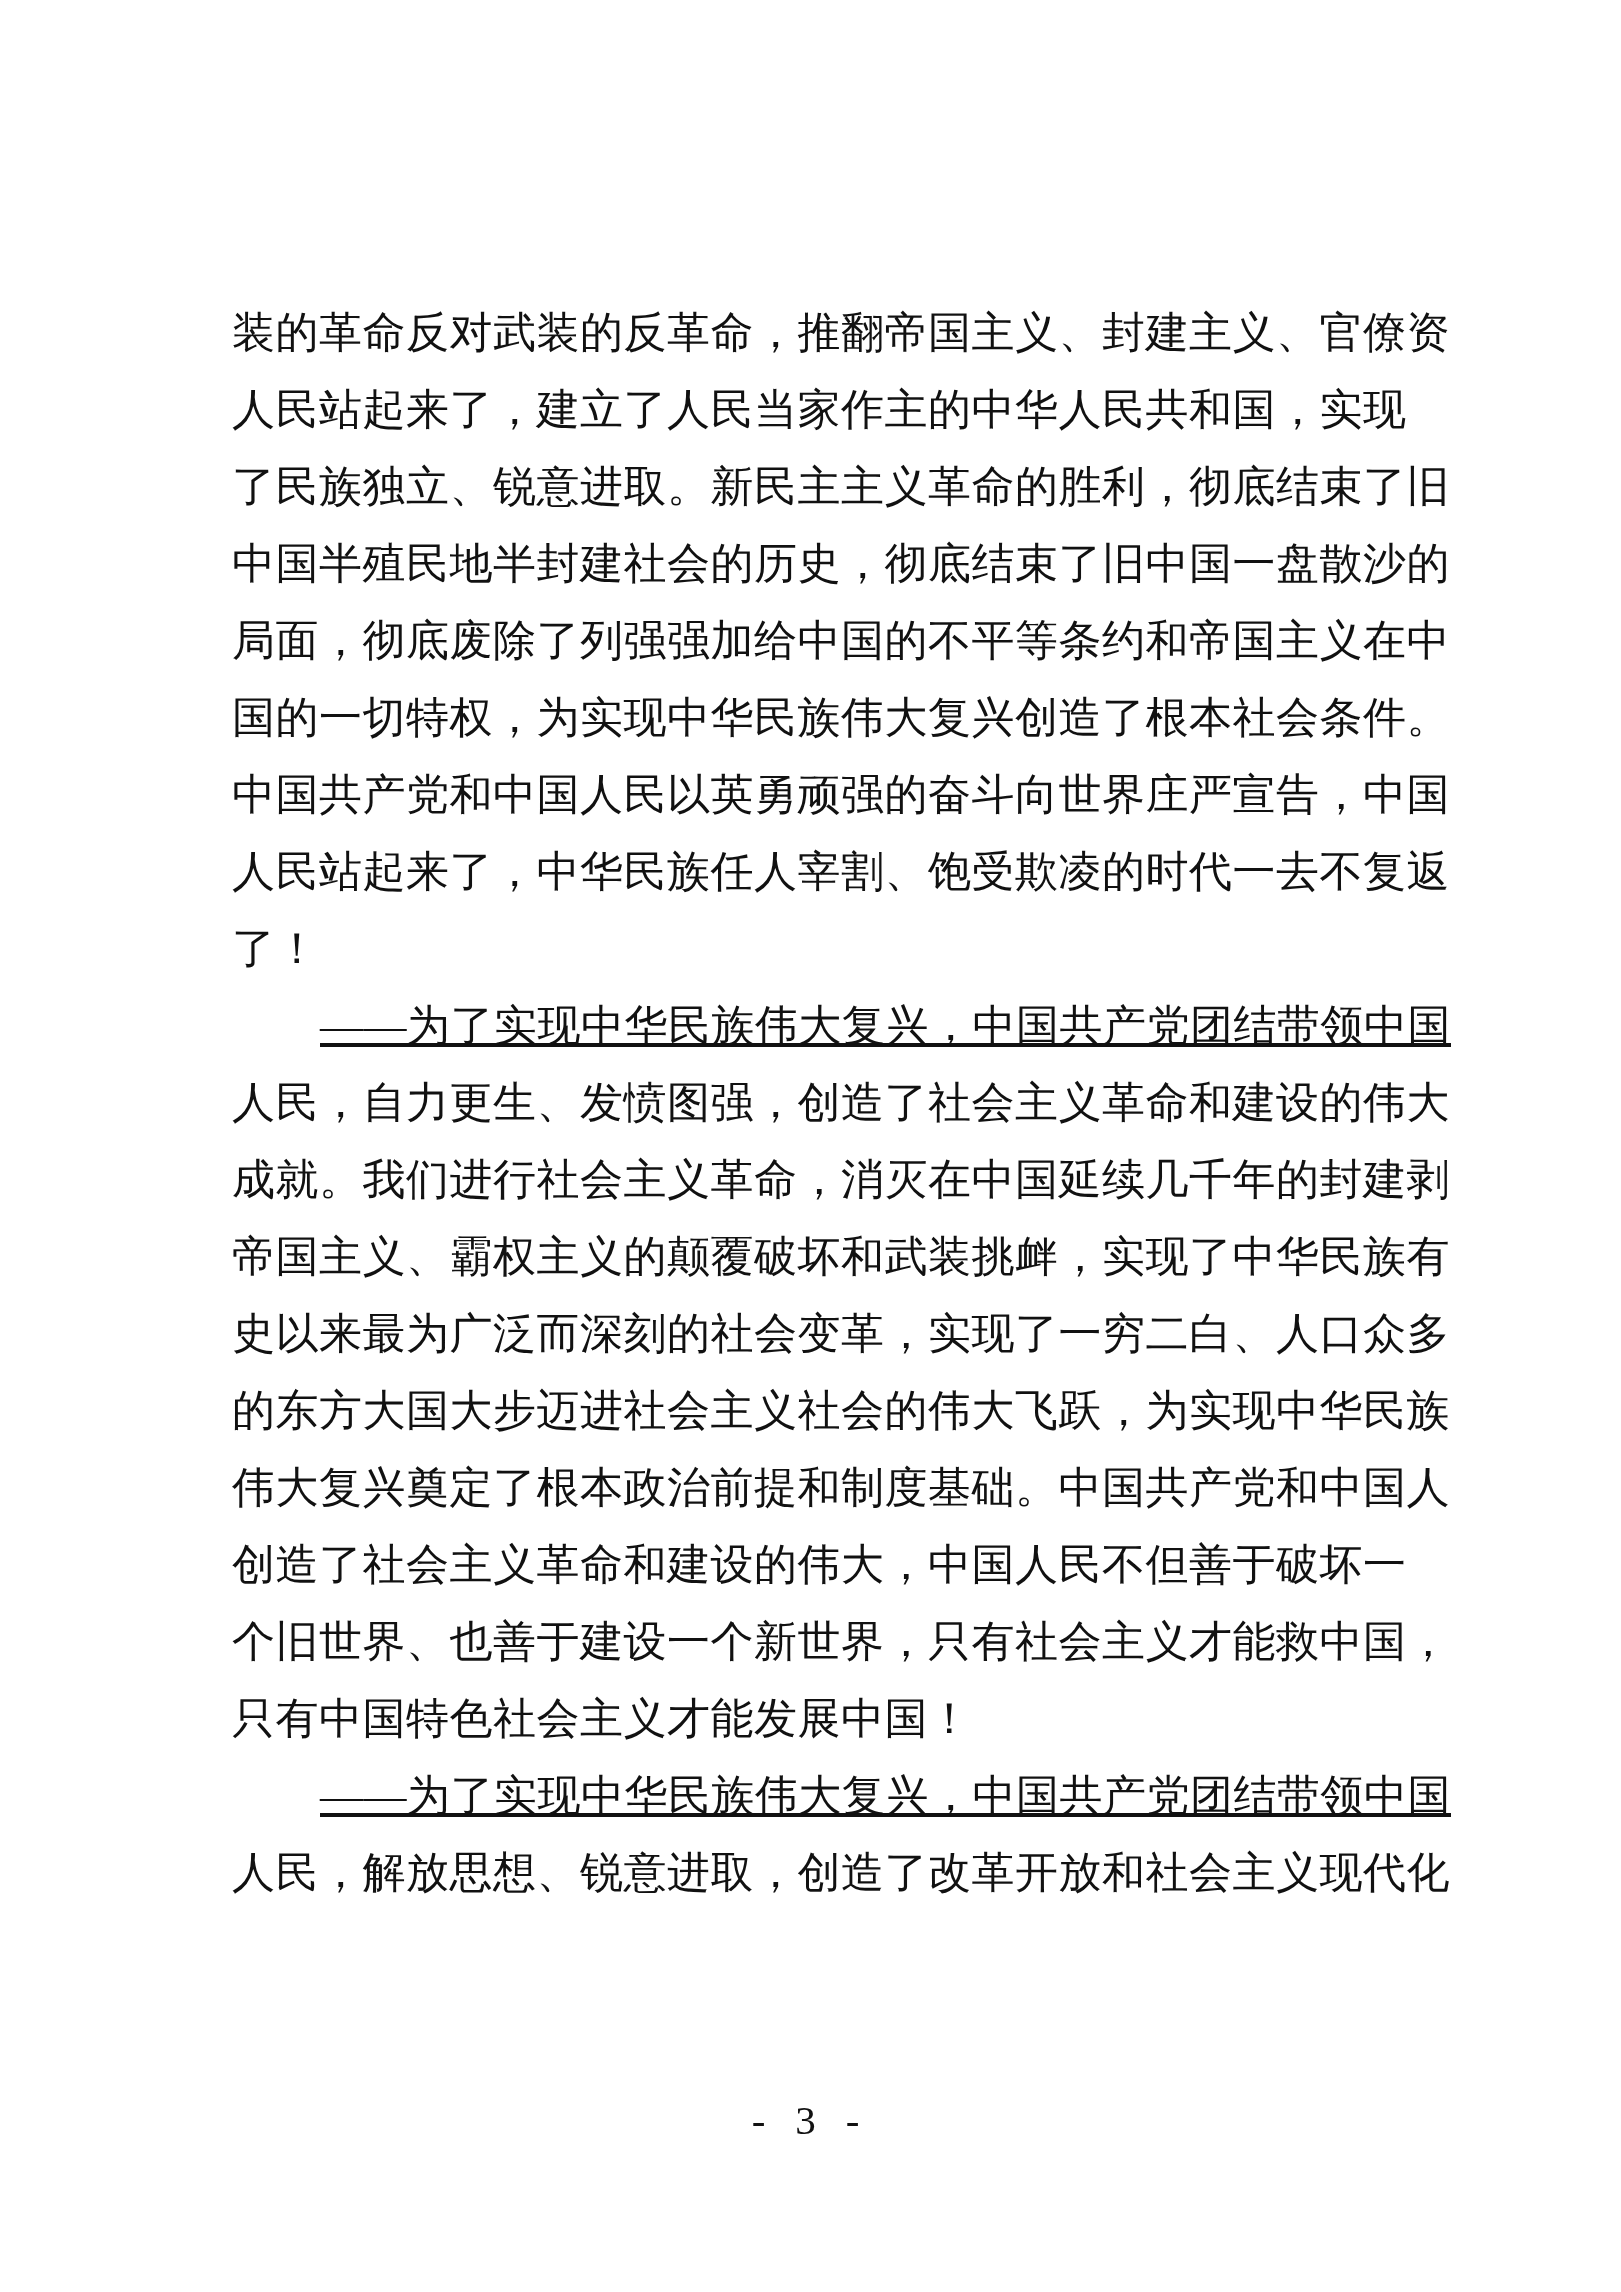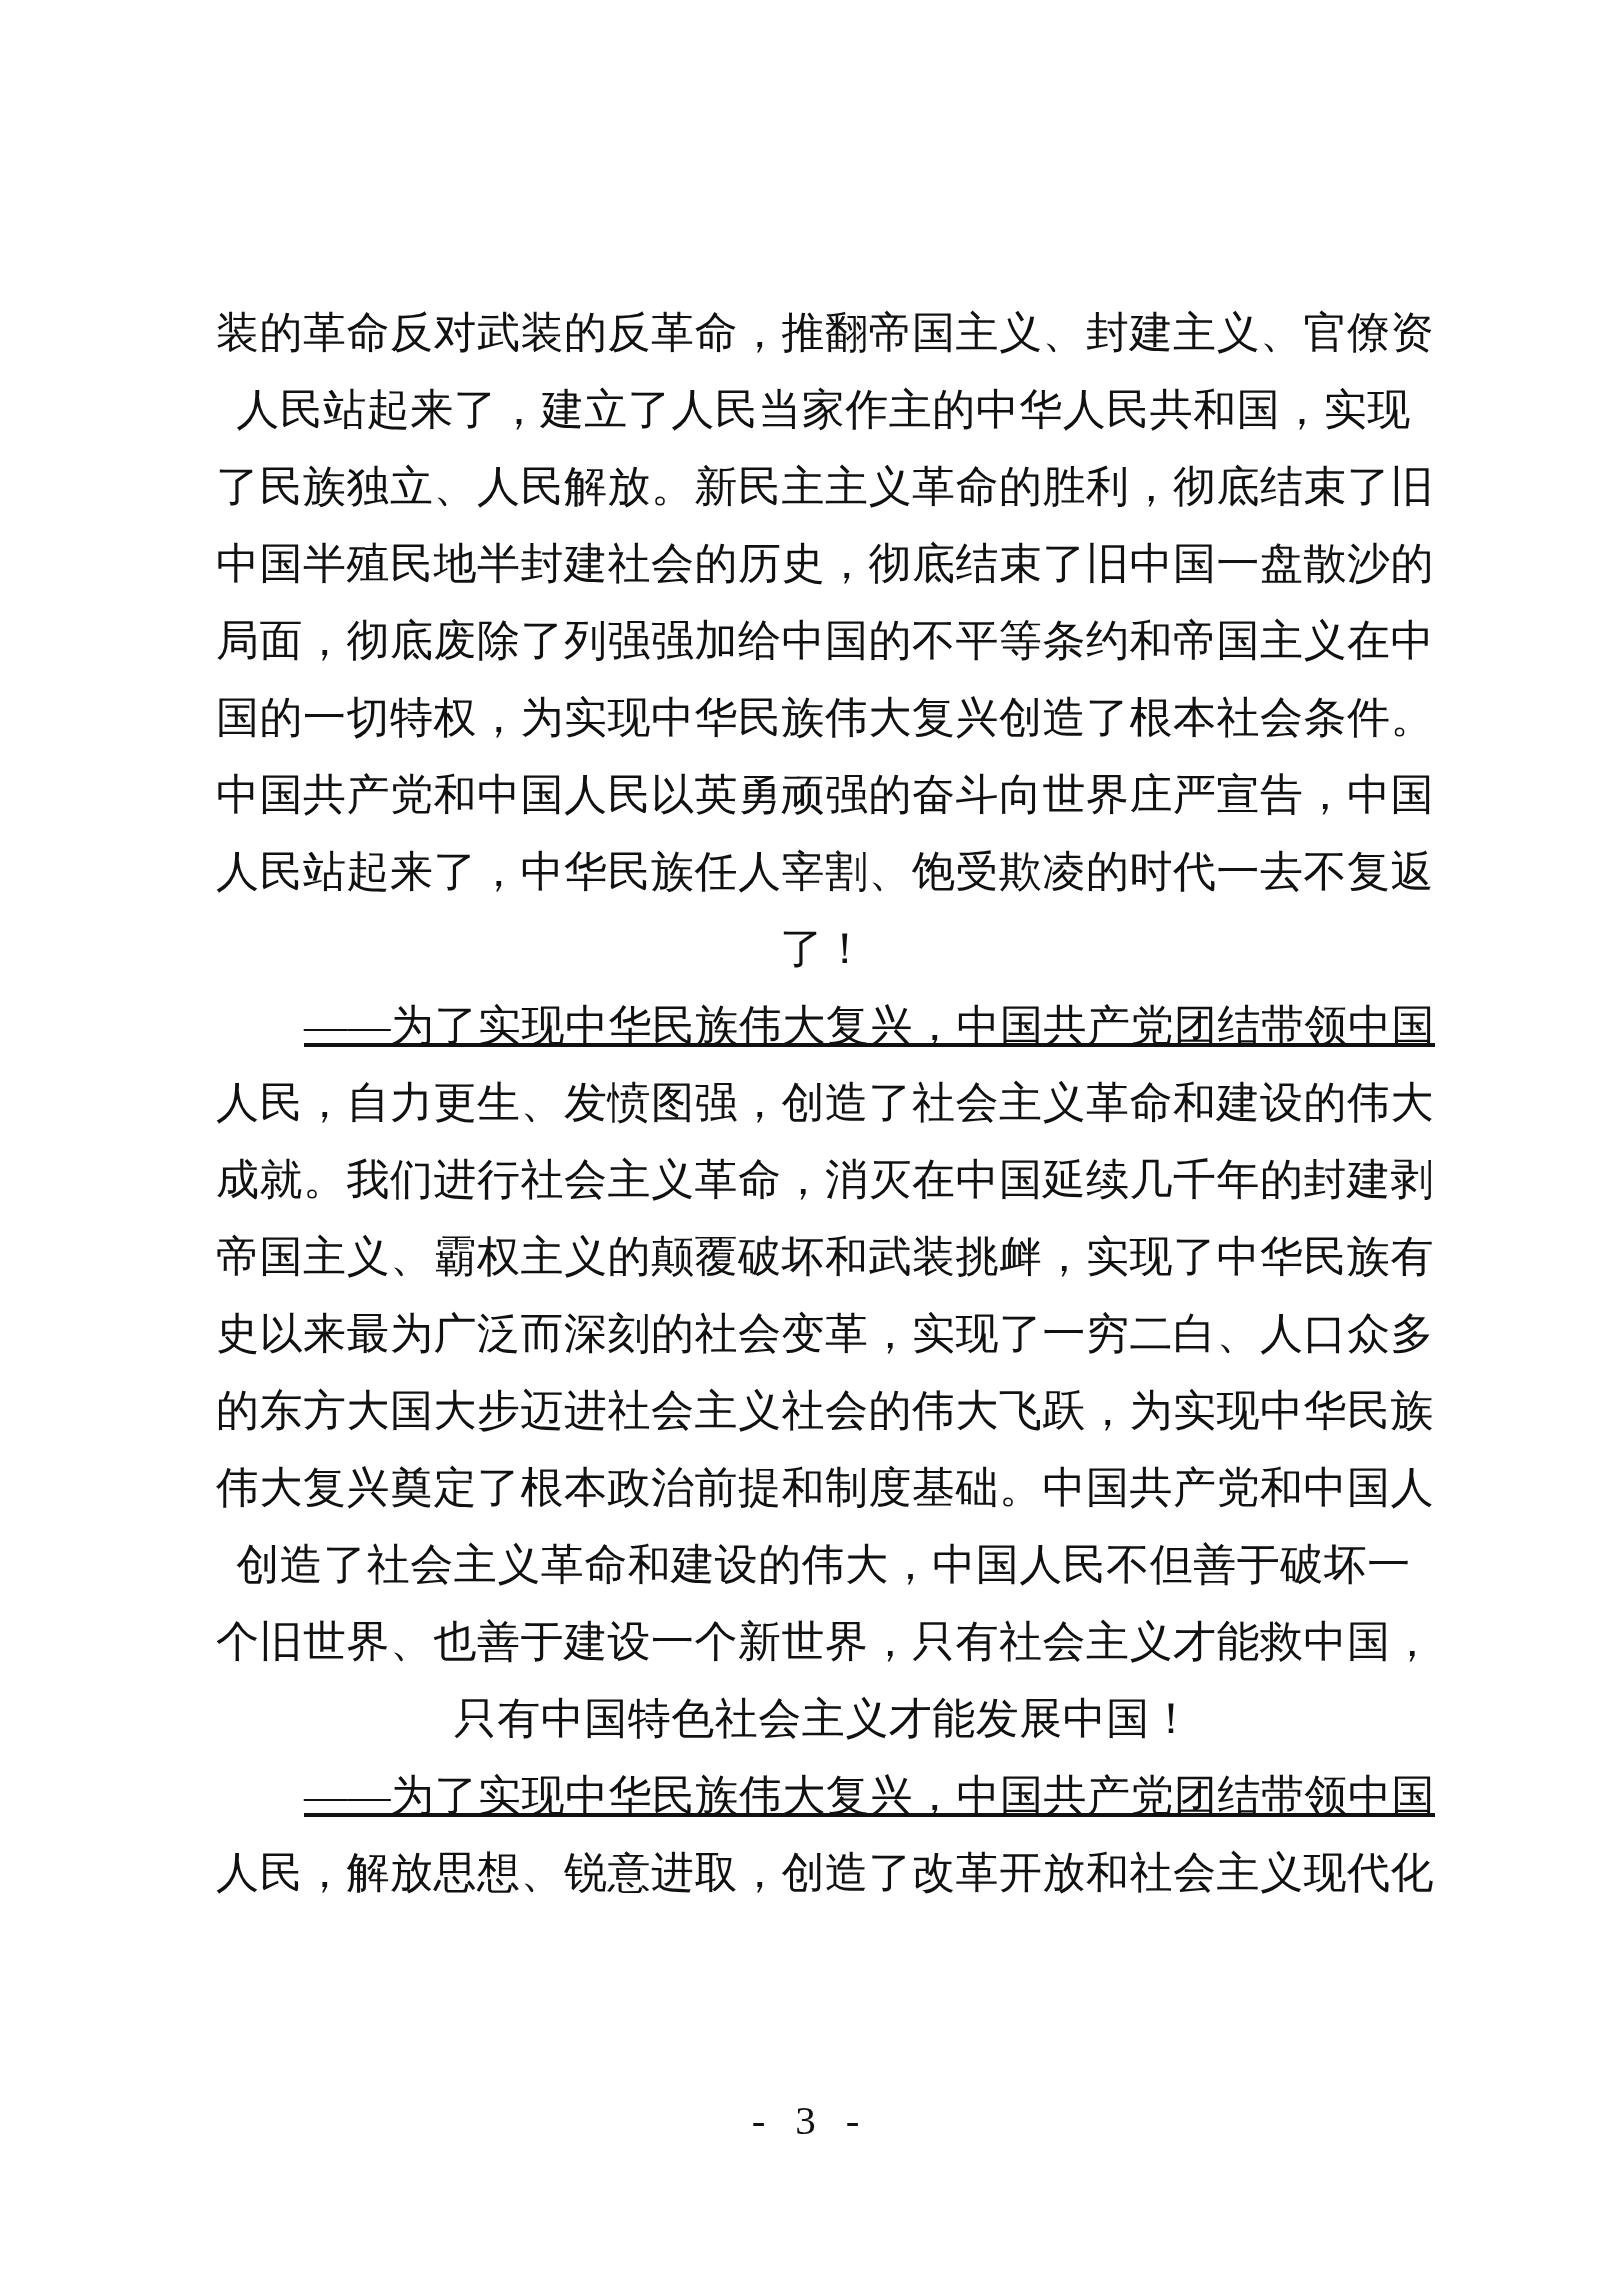--- a/index.html
+++ b/index.html
@@ -15,24 +15,23 @@
     color: #111111;
     overflow: hidden;
   }
   .page {
     position: absolute;
     inset: 0;
     background: #ffffff;
   }
   .text-block {
     position: absolute;
-    left: 216px;
+    left: 232px;
     top: 294px;
     width: 1215px;
-    text-align: center;
   }
   .line {
     height: 77px;
     line-height: 77px;
     font-size: 43px;
     letter-spacing: 0.5px;
     white-space: nowrap;
     color: #111111;
   }
   .para-start {
@@ -50,21 +49,21 @@
     color: #111111;
   }
 </style>
 </head>
 <body>
 
 <div class="page">
   <div class="text-block">
     <div class="line">装的革命反对武装的反革命，推翻帝国主义、封建主义、官僚资</div>
     <div class="line">人民站起来了，建立了人民当家作主的中华人民共和国，实现</div>
-    <div class="line">了民族独立、人民解放。新民主主义革命的胜利，彻底结束了旧</div>
+    <div class="line">了民族独立、锐意进取。新民主主义革命的胜利，彻底结束了旧</div>
     <div class="line">中国半殖民地半封建社会的历史，彻底结束了旧中国一盘散沙的</div>
     <div class="line">局面，彻底废除了列强强加给中国的不平等条约和帝国主义在中</div>
     <div class="line">国的一切特权，为实现中华民族伟大复兴创造了根本社会条件。</div>
     <div class="line">中国共产党和中国人民以英勇顽强的奋斗向世界庄严宣告，中国</div>
     <div class="line">人民站起来了，中华民族任人宰割、饱受欺凌的时代一去不复返</div>
     <div class="line">了！</div>
     <div class="line para-start">——为了实现中华民族伟大复兴，中国共产党团结带领中国</div>
     <div class="line">人民，自力更生、发愤图强，创造了社会主义革命和建设的伟大</div>
     <div class="line">成就。我们进行社会主义革命，消灭在中国延续几千年的封建剥</div>
     <div class="line">帝国主义、霸权主义的颠覆破坏和武装挑衅，实现了中华民族有</div>

